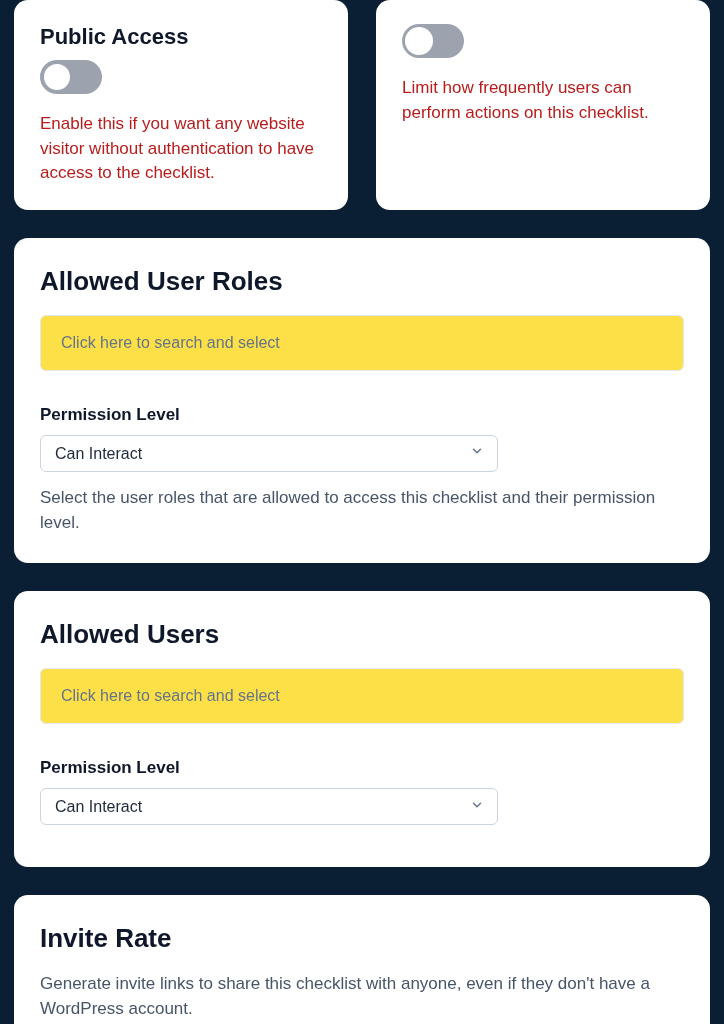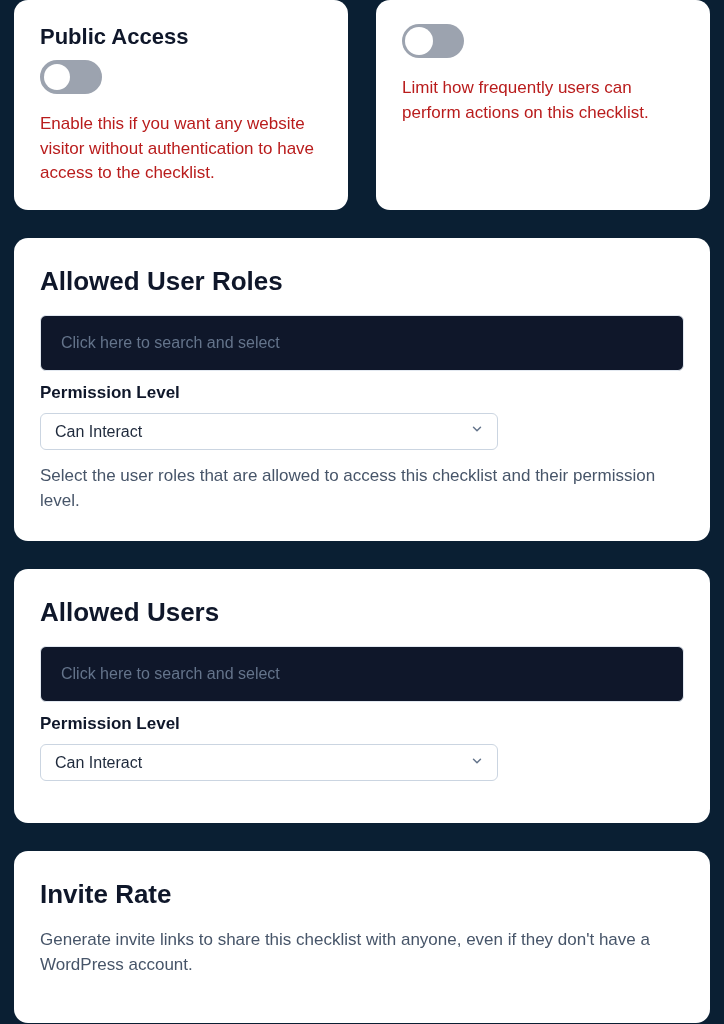--- a/index.html
+++ b/index.html
@@ -69,27 +69,27 @@
     padding: 28px 26px;
     margin-bottom: 28px;
   }
   .section-title {
     font-size: 26px;
     font-weight: 700;
     color: #0f172a;
     margin-bottom: 18px;
   }
   .search-box {
-    background: #0f172a;
+    background: #fde047;
     border: 1px solid #e2e8f0;
     border-radius: 6px;
     padding: 18px 20px;
     font-size: 16px;
     color: #64748b;
-    margin-bottom: 12px;
+    margin-bottom: 34px;
     cursor: text;
   }
   .field-label {
     font-size: 17px;
     font-weight: 700;
     color: #0f172a;
     margin-bottom: 10px;
   }
   .select-wrap {
     position: relative;

